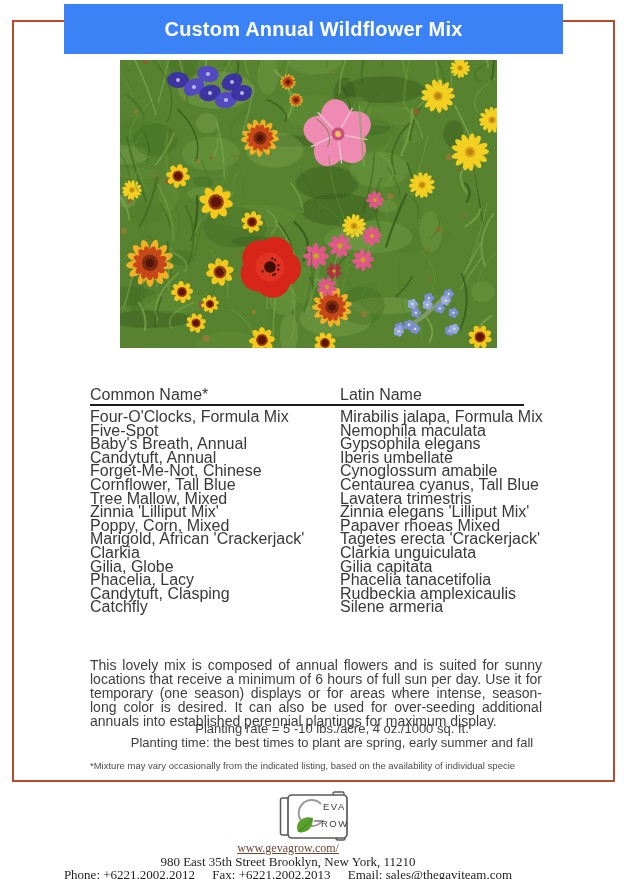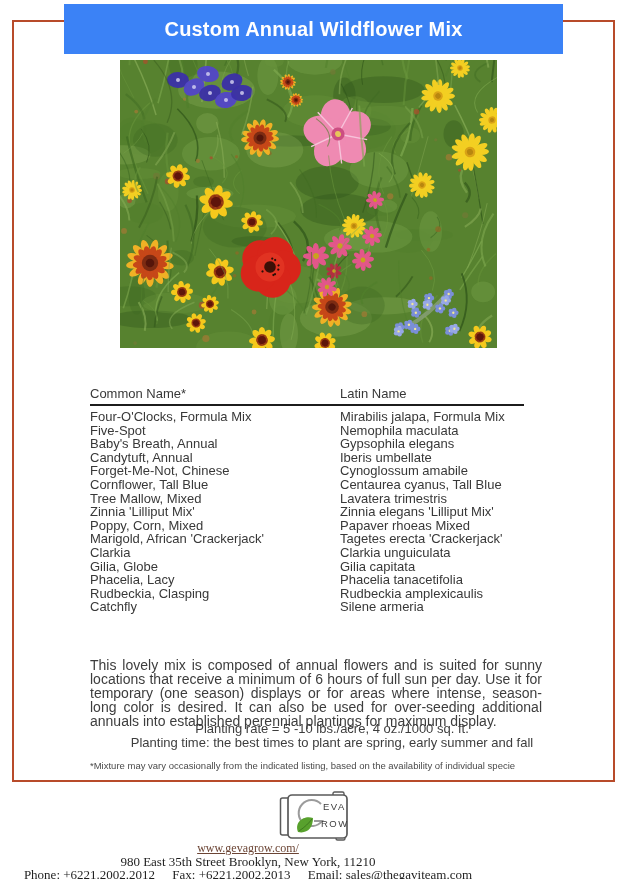--- a/index.html
+++ b/index.html
@@ -12,42 +12,42 @@
 
   
   #banner{position:absolute;left:64px;top:4px;width:499px;height:50px;background:#3b82f6;
           display:flex;align-items:center;justify-content:center;z-index:3;}
   #banner span{color:#ffffff;font-weight:bold;font-size:20px;letter-spacing:.2px;}
 
   
   #photo{position:absolute;left:120px;top:60px;width:377px;height:288px;z-index:2;}
 
   
-  #species{position:absolute;left:90px;top:386px;width:434px;font-size:13px;color:#383838;}
+  #species{position:absolute;left:90px;top:386px;width:434px;font-size:16px;color:#383838;}
   .thead{position:relative;height:15px;}
   .thead span{position:absolute;top:0;}
   .thead .c1{left:0;}
   .thead .c2{left:250px;}
   #head-rule{border-bottom:2px solid #1c1c1c;margin-top:3px;}
   #table-rows{padding-top:4px;}
   .trow{position:relative;height:13.6px;line-height:13.6px;}
   .trow .tc{position:absolute;top:0;white-space:nowrap;}
   .trow .common{left:0;}
   .trow .latin{left:250px;}
 
   
   #description{position:absolute;left:90px;top:659px;width:452px;font-size:14px;
                line-height:13.9px;text-align:justify;color:#3d3d3d;}
   #planting{position:absolute;left:106px;top:722px;width:452px;font-size:13px;line-height:14px;color:#3d3d3d;text-align:center;}
   #footnote{position:absolute;left:90px;top:760px;width:470px;font-size:9.5px;color:#4a4a4a;}
 
   
   #logo{position:absolute;left:278px;top:791px;width:78px;height:50px;}
   .f-center{position:absolute;left:0;width:496px;text-align:center;
-            font-family:"Liberation Serif",serif;color:#1e1e1e;}
+            font-family:"Liberation Serif",serif;color:#1e1e1e;padding-left:40px;}
   #website{top:841px;font-size:12px;}
   #website span{color:#6b4434;text-decoration:underline;cursor:pointer;}
   #address{top:854px;font-size:13px;}
   #contact{top:867px;font-size:13px;}
   #contact span{margin:0 7px;}
 </style>
 </head>
 <body>
 
 <div id="page">
@@ -1019,21 +1019,21 @@
         </div>
         <div class="trow">
           <span class="tc common">Gilia, Globe</span>
           <span class="tc latin">Gilia capitata</span>
         </div>
         <div class="trow">
           <span class="tc common">Phacelia, Lacy</span>
           <span class="tc latin">Phacelia tanacetifolia</span>
         </div>
         <div class="trow">
-          <span class="tc common">Rudbeckia, Clasping</span>
+          <span class="tc common">Candytuft, Clasping</span>
           <span class="tc latin">Rudbeckia amplexicaulis</span>
         </div>
         <div class="trow">
           <span class="tc common">Catchfly</span>
           <span class="tc latin">Silene armeria</span>
         </div>
       </div>
   </div>
 
   <div id="description">This lovely mix is composed of annual flowers and is suited for sunny locations that receive a minimum of 6 hours of full sun per day. Use it for temporary (one season) displays or for areas where intense, season-long color is desired. It can also be used for over-seeding additional annuals into established perennial plantings for maximum display.</div>

